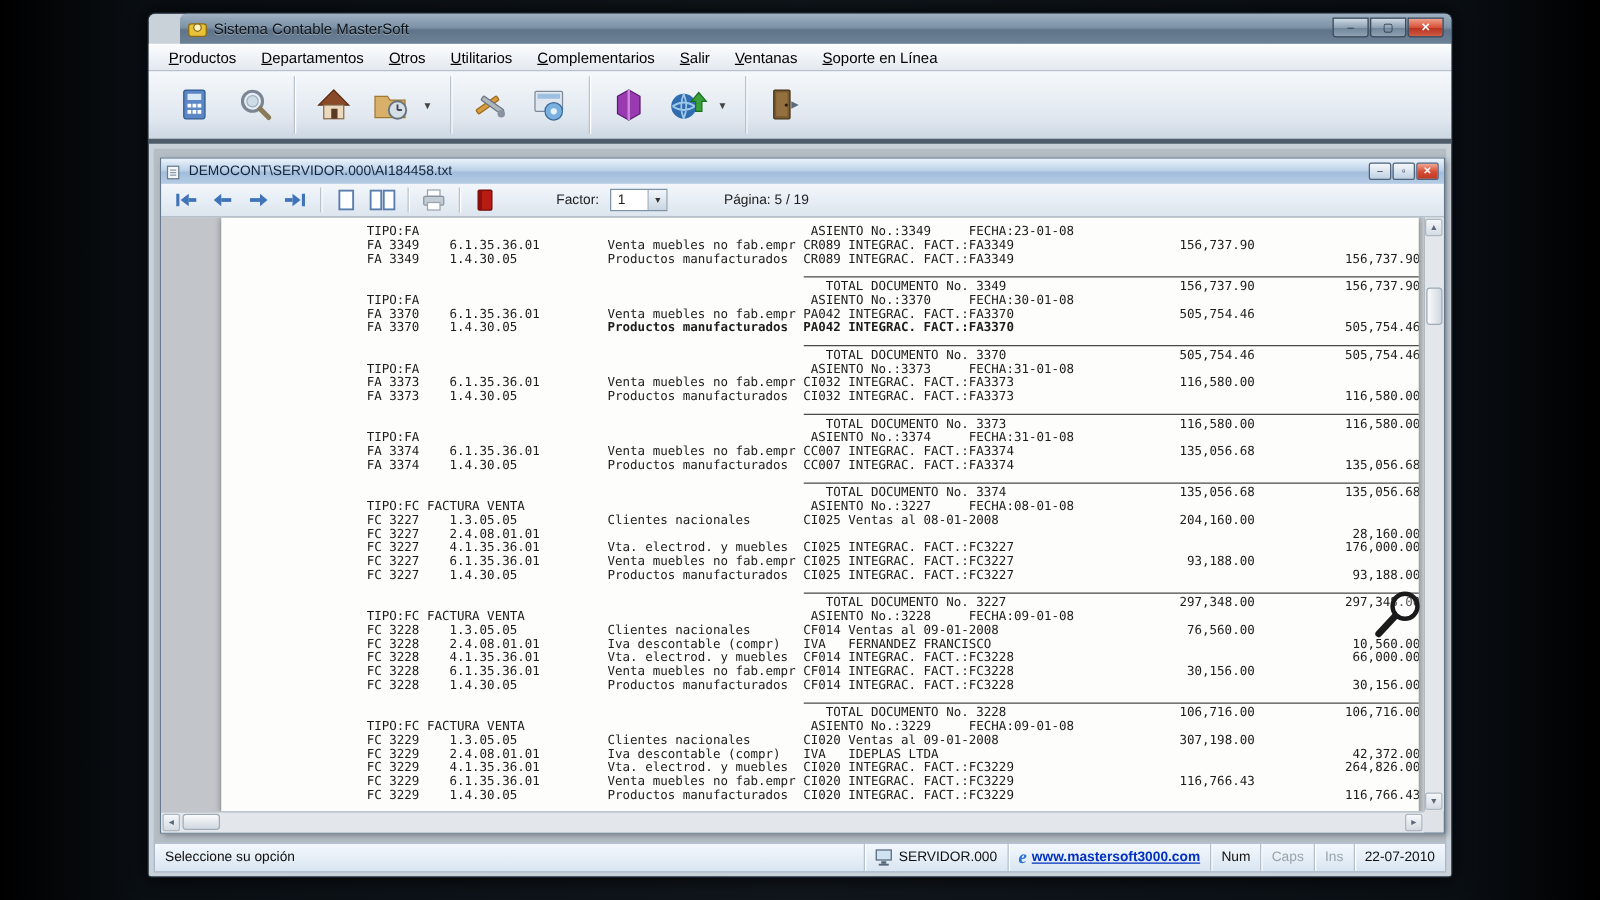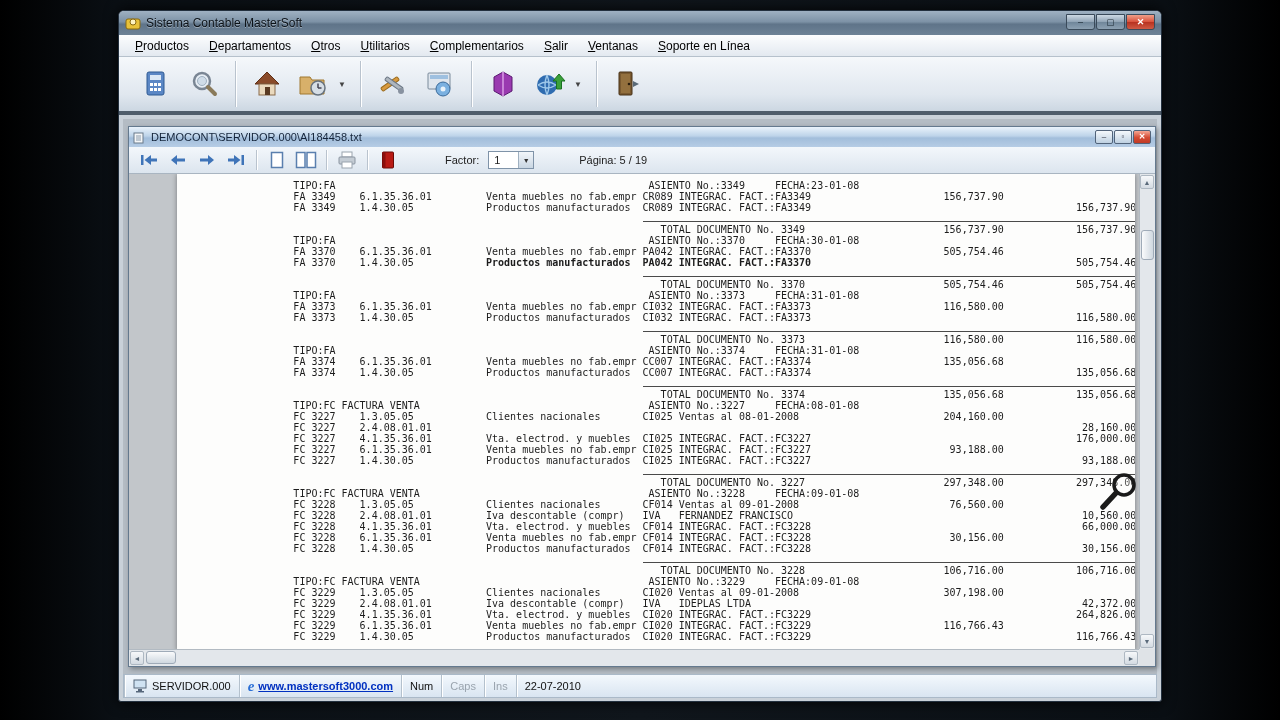--- a/index.html
+++ b/index.html
@@ -5,21 +5,21 @@
   * { box-sizing: border-box; }
   html,body { margin:0; padding:0; width:1280px; height:720px; background:#050505; overflow:hidden;
               font-family:"Liberation Sans", sans-serif; }
   .stage { position:absolute; inset:0; background:linear-gradient(90deg,#000 0%,#0a0f14 9%,#10161c 50%,#0a0f14 91%,#000 100%); }
 
   
   .window { position:absolute; left:118px; top:10px; width:1044px; height:692px;
             background:#c9d1d9; border:1px solid #23303e; border-radius:6px 6px 3px 3px;
             box-shadow:0 0 14px rgba(0,0,0,.9); }
   .titlebar { height:24px; border-radius:5px 5px 0 0; position:relative; display:flex; align-items:center; padding:0 6px;
-              background:linear-gradient(180deg,#9fb1c2 0%,#7d92a6 45%,#5f7489 55%,#6d8296 100%); }
+              background:linear-gradient(180deg,#9fb1c2 0%,#7d92a6 45%,#5f7489 55%,#6d8296 100%);margin-left:25px; }
   .title-text { font-size:12px; color:#0c1218; margin-left:5px; text-shadow:0 1px 0 rgba(255,255,255,.35); }
   .caption-buttons { position:absolute; right:6px; top:3px; display:flex; gap:1px; }
   .cap-btn { width:29px; height:16px; border:1px solid #3a4a5a; border-radius:0 0 3px 3px;
              background:linear-gradient(180deg,#cdd9e4,#8fa2b4 50%,#70869a 52%,#8da1b3);
              color:#1a2630; font-size:9px; line-height:14px; text-align:center; }
   .cap-btn.close { background:linear-gradient(180deg,#f0a08a,#d8503a 50%,#b83220 52%,#cf5a44); color:#fff; font-weight:bold; }
 
   .menubar { height:22px; background:linear-gradient(180deg,#fcfdfe,#e3e9f0); border-bottom:1px solid #b6c1cc;
              display:flex; align-items:center; padding-left:6px; }
   .menu-item { font-size:12px; color:#000; padding:3px 10px; }
@@ -508,20 +508,21 @@
         </div>
         <div class="hscroll">
           <div class="sb-arrow" style="left:1px;top:1px;">◄</div>
           <div class="hthumb"></div>
           <div class="sb-arrow" style="right:1px;top:1px;">►</div>
         </div>
       </div>
     </div>
 
     <div class="statusbar">
+      <div class="sb-panel sb-msg">Seleccione su opción</div>
       <div class="sb-panel">
         <svg width="15" height="14" style="margin-right:4px">
             <rect x="1" y="1" width="12" height="8" fill="#cfe2f2" stroke="#55667a"></rect>
             <rect x="5" y="10" width="4" height="2" fill="#55667a"></rect>
             <rect x="3" y="12" width="8" height="1.5" fill="#55667a"></rect>
           </svg>
         <span>SERVIDOR.000</span>
       </div>
       <div class="sb-panel">
         <span class="ie-e">e</span>

